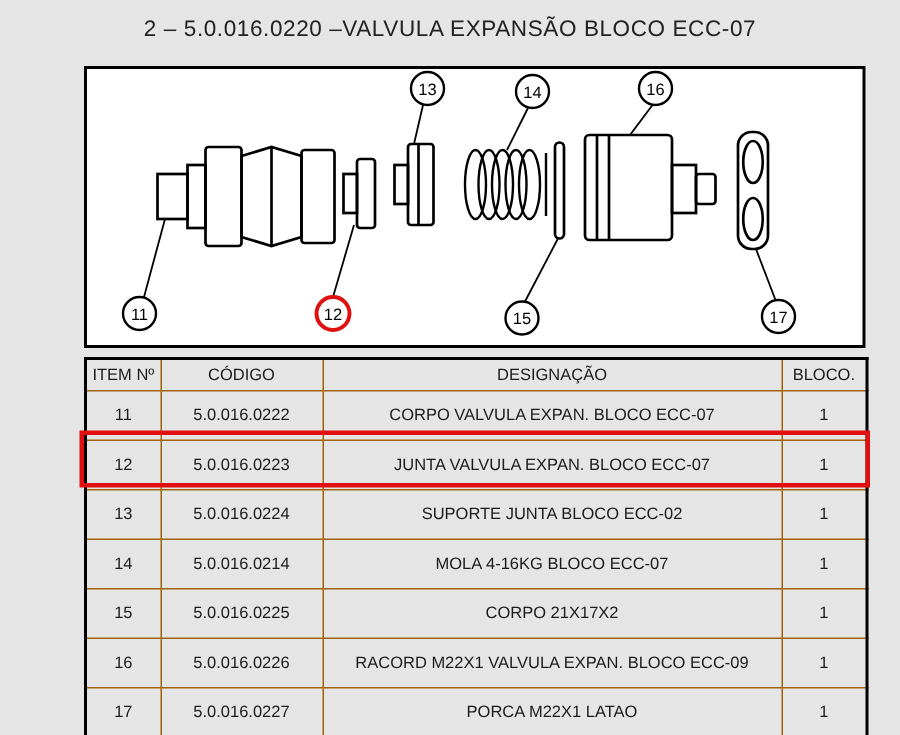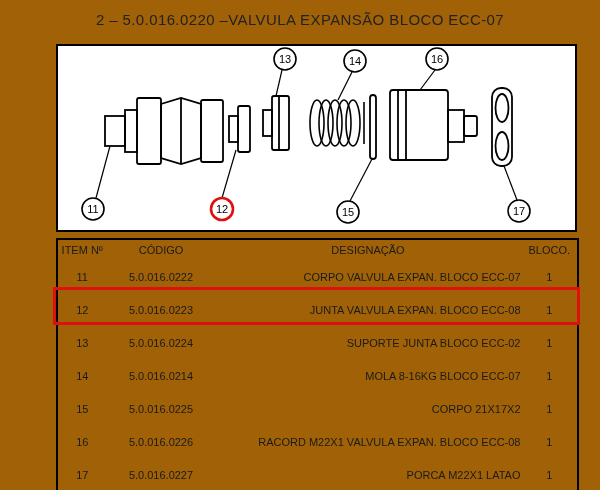--- a/index.html
+++ b/index.html
@@ -1,20 +1,20 @@
 <!DOCTYPE html>
 <html><head>
 <meta charset="utf-8">
 <style>
   html, body { margin: 0; padding: 0; background: #ffffff; }
   .page {
     position: relative;
     width: 600px;
     height: 490px;
-    background: #a16207;
+    background: #e5e5e5;
     font-family: "Liberation Sans", sans-serif;
     color: #1a1a1a;
     overflow: hidden;
   }
   .title {
     position: absolute;
     top: 11px;
     left: 0;
     width: 100%;
     text-align: center;
@@ -50,21 +50,21 @@
     font-weight: normal;
     font-size: 11px;
     padding: 0;
     overflow: hidden;
     white-space: nowrap;
     color: #1a1a1a;
   }
   table.parts thead th { height: 20px; text-align: center; }
   table.parts tbody td { height: 32px; }
   td.c-item, td.c-quant, td.c-codigo { text-align: center; }
-  td.c-desig { text-align: right; padding-left: 7px; }
+  td.c-desig { text-align: center; padding-left: 7px; }
   .highlight-overlay {
     position: absolute;
     left: 53px;
     top: 287px;
     width: 527px;
     height: 38px;
     border: 3px solid #e01010;
     box-sizing: border-box;
     pointer-events: none;
   }
@@ -192,45 +192,45 @@
       <tbody>
         <tr>
           <td class="c-item">11</td>
           <td class="c-codigo">5.0.016.0222</td>
           <td class="c-desig">CORPO VALVULA EXPAN. BLOCO ECC-07</td>
           <td class="c-quant">1</td>
         </tr>
         <tr>
           <td class="c-item">12</td>
           <td class="c-codigo">5.0.016.0223</td>
-          <td class="c-desig">JUNTA VALVULA EXPAN. BLOCO ECC-08</td>
+          <td class="c-desig">JUNTA VALVULA EXPAN. BLOCO ECC-07</td>
           <td class="c-quant">1</td>
         </tr>
         <tr>
           <td class="c-item">13</td>
           <td class="c-codigo">5.0.016.0224</td>
           <td class="c-desig">SUPORTE JUNTA BLOCO ECC-02</td>
           <td class="c-quant">1</td>
         </tr>
         <tr>
           <td class="c-item">14</td>
           <td class="c-codigo">5.0.016.0214</td>
-          <td class="c-desig">MOLA 8-16KG BLOCO ECC-07</td>
+          <td class="c-desig">MOLA 4-16KG BLOCO ECC-07</td>
           <td class="c-quant">1</td>
         </tr>
         <tr>
           <td class="c-item">15</td>
           <td class="c-codigo">5.0.016.0225</td>
           <td class="c-desig">CORPO 21X17X2</td>
           <td class="c-quant">1</td>
         </tr>
         <tr>
           <td class="c-item">16</td>
           <td class="c-codigo">5.0.016.0226</td>
-          <td class="c-desig">RACORD M22X1 VALVULA EXPAN. BLOCO ECC-08</td>
+          <td class="c-desig">RACORD M22X1 VALVULA EXPAN. BLOCO ECC-09</td>
           <td class="c-quant">1</td>
         </tr>
         <tr>
           <td class="c-item">17</td>
           <td class="c-codigo">5.0.016.0227</td>
           <td class="c-desig">PORCA M22X1 LATAO</td>
           <td class="c-quant">1</td>
         </tr>
       </tbody>
     </table>

